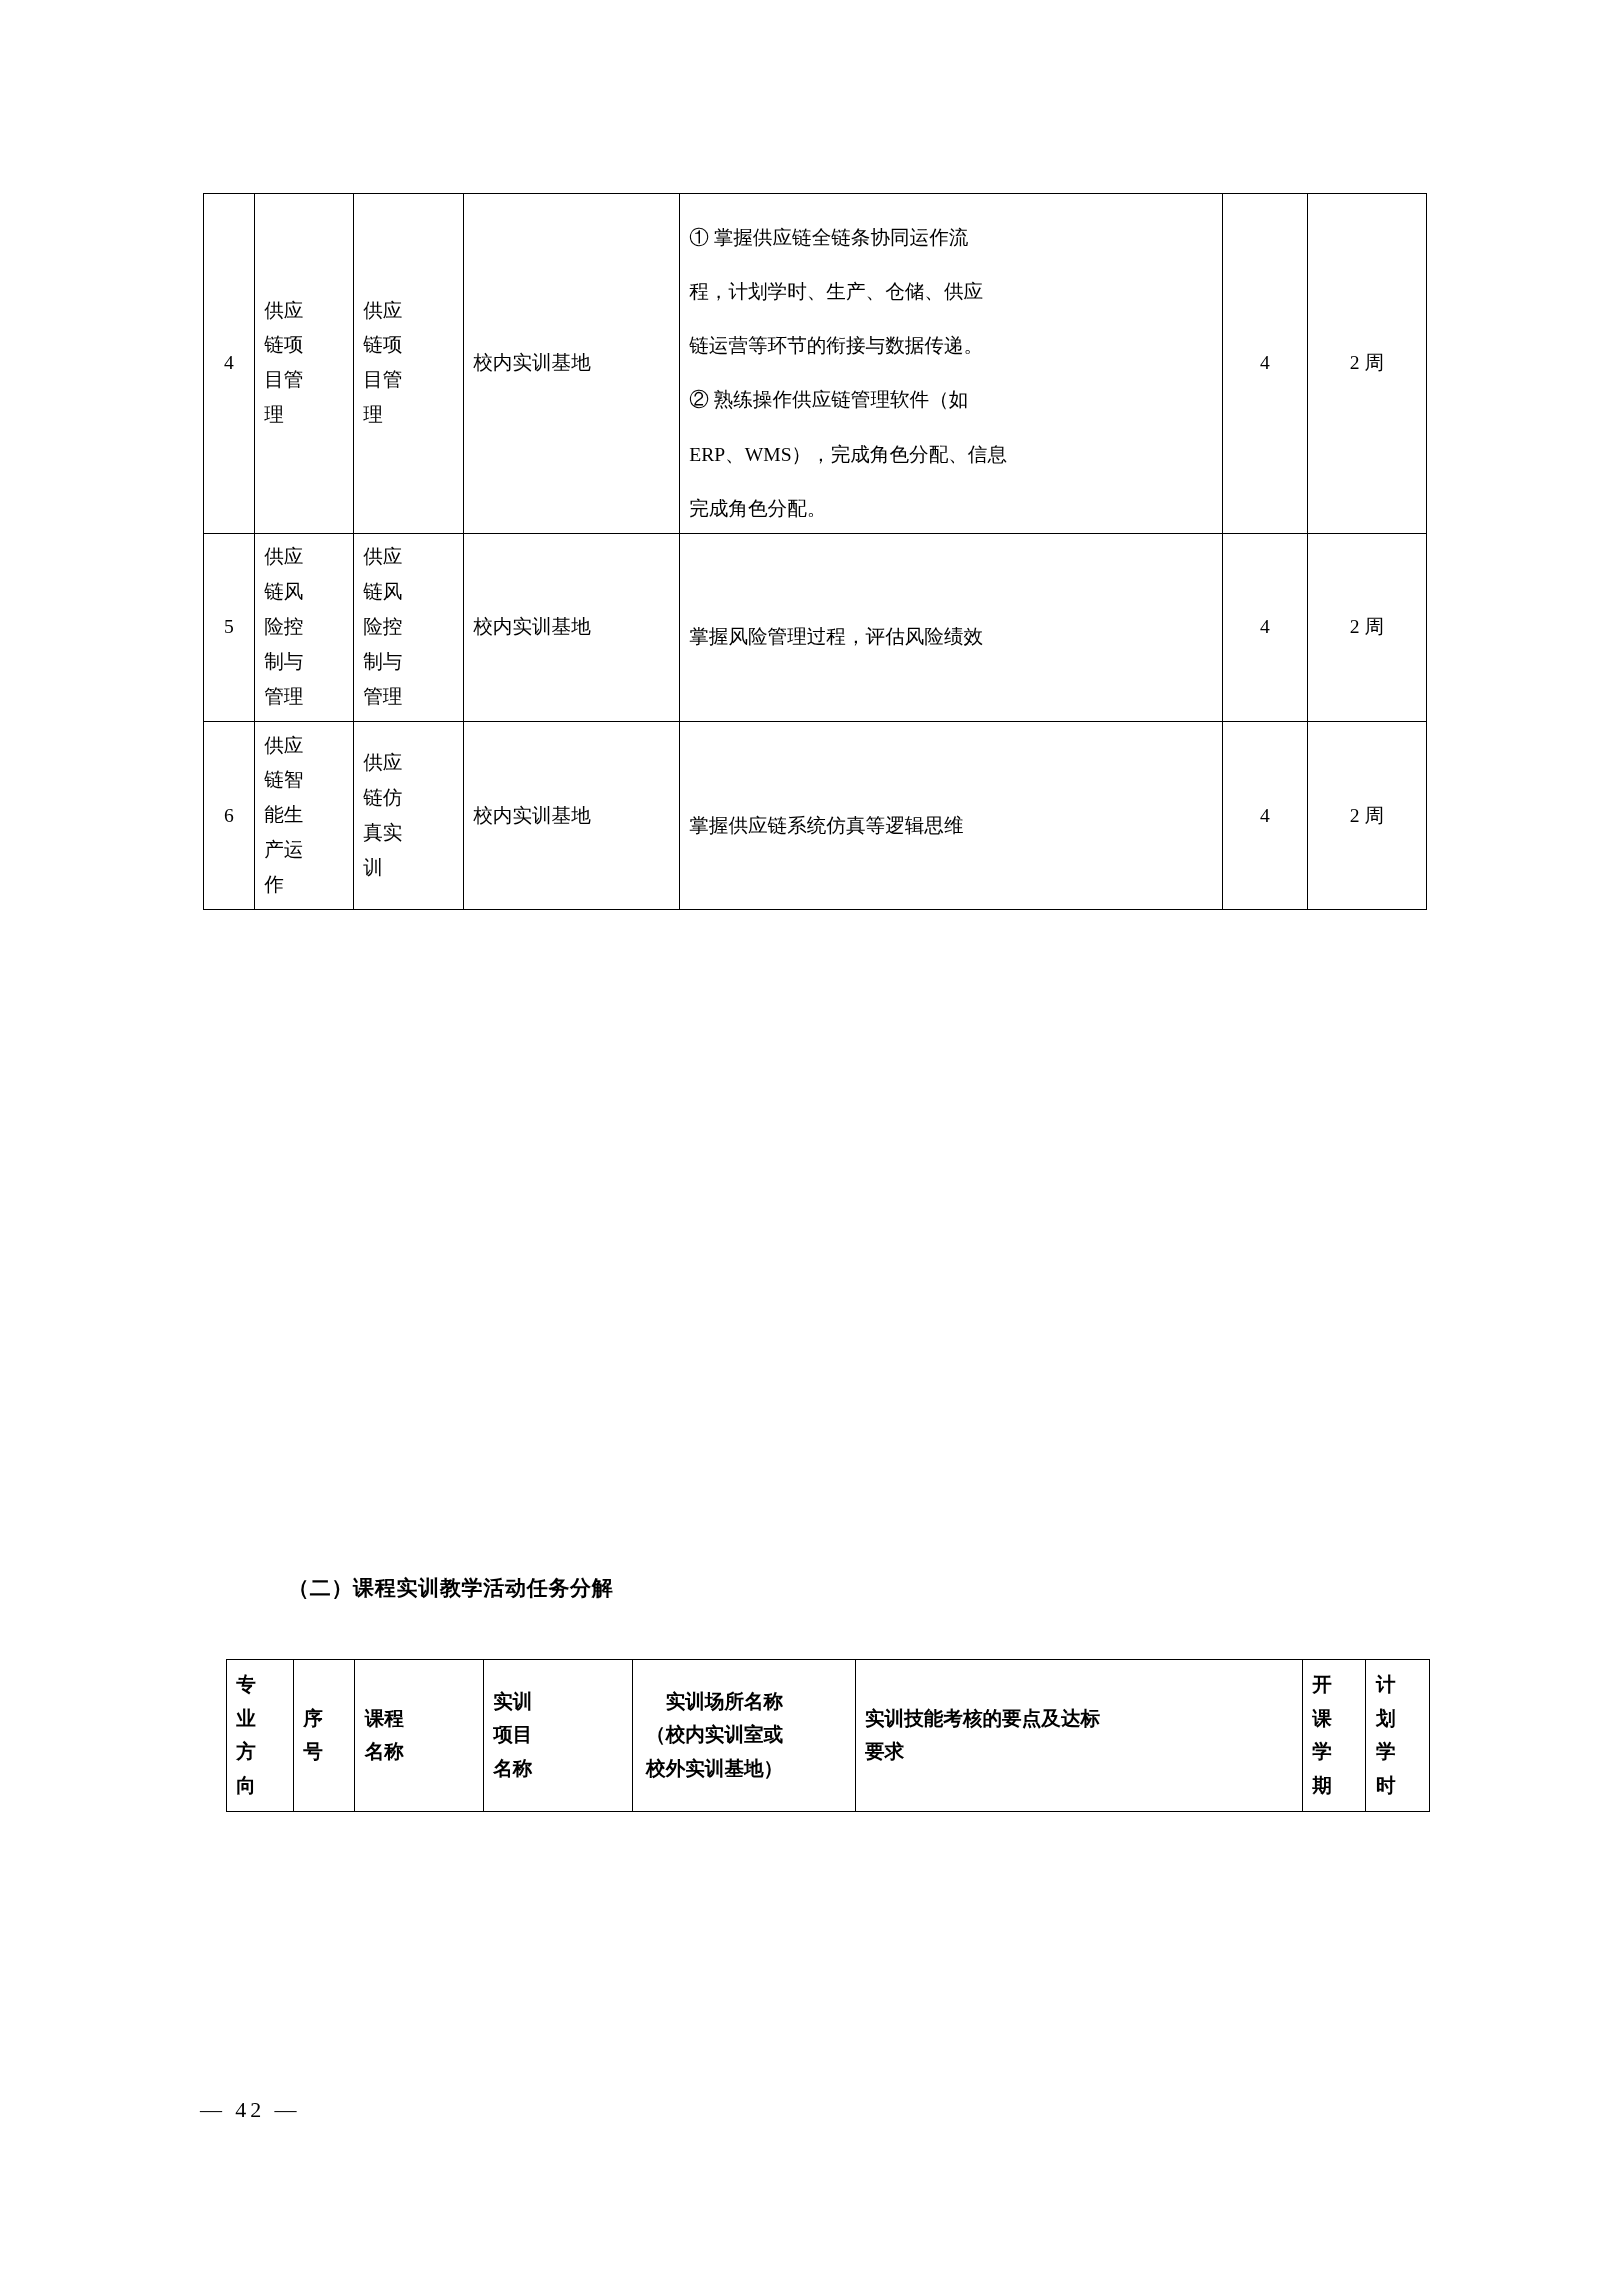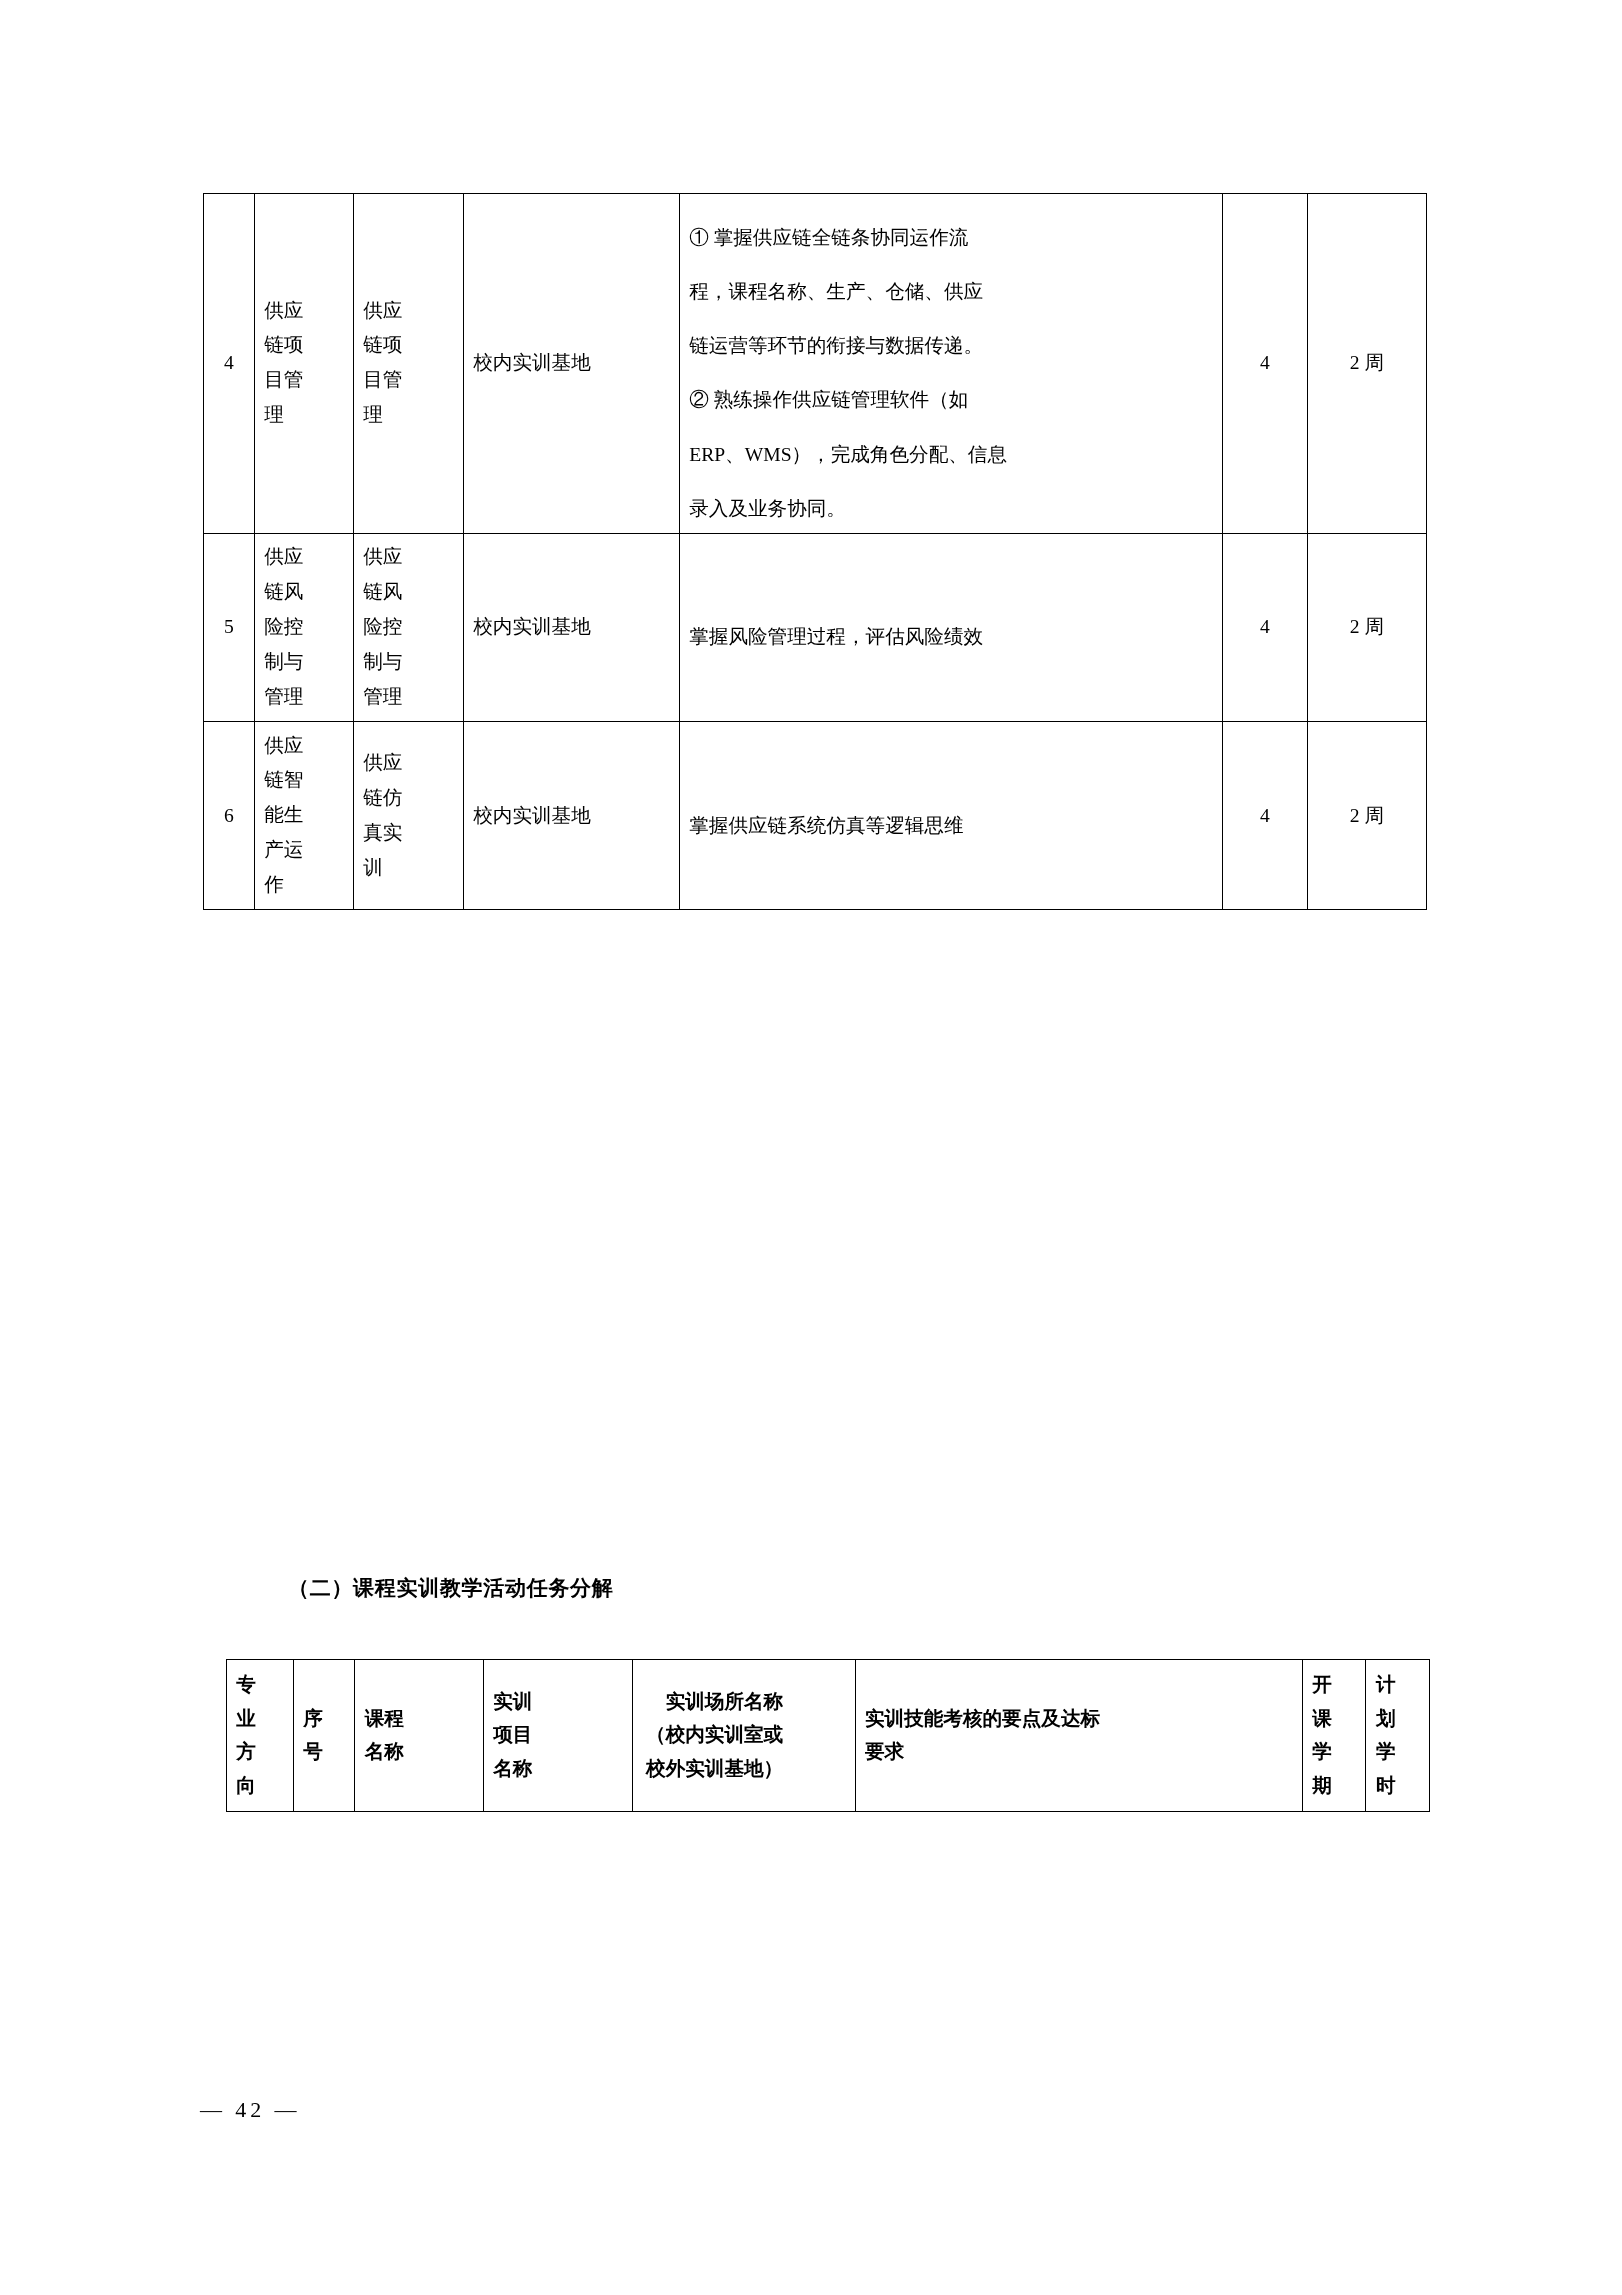--- a/index.html
+++ b/index.html
@@ -126,25 +126,25 @@
             <span class="narrow-text">供应链项目管理</span>
           </td>
         <td class="c-name">
             <span class="narrow-text">供应链项目管理</span>
           </td>
         <td class="c-place">
             <span class="col-place">校内实训基地</span>
           </td>
         <td class="c-req">
           <span class="req-line">① 掌握供应链全链条协同运作流</span>
-          <span class="req-line">程，课程名称、生产、仓储、供应</span>
+          <span class="req-line">程，计划学时、生产、仓储、供应</span>
           <span class="req-line">链运营等环节的衔接与数据传递。</span>
           <span class="req-line">② 熟练操作供应链管理软件（如</span>
           <span class="req-line">ERP、WMS），完成角色分配、信息</span>
-          <span class="req-line">录入及业务协同。</span>
+          <span class="req-line">完成角色分配。</span>
         </td>
         <td class="c-term">4</td>
         <td class="c-hours">2 周</td>
       </tr>
       <tr>
         <td class="c-idx">5</td>
         <td class="c-dir">
             <span class="narrow-text">供应链风险控制与管理</span>
           </td>
         <td class="c-name">

